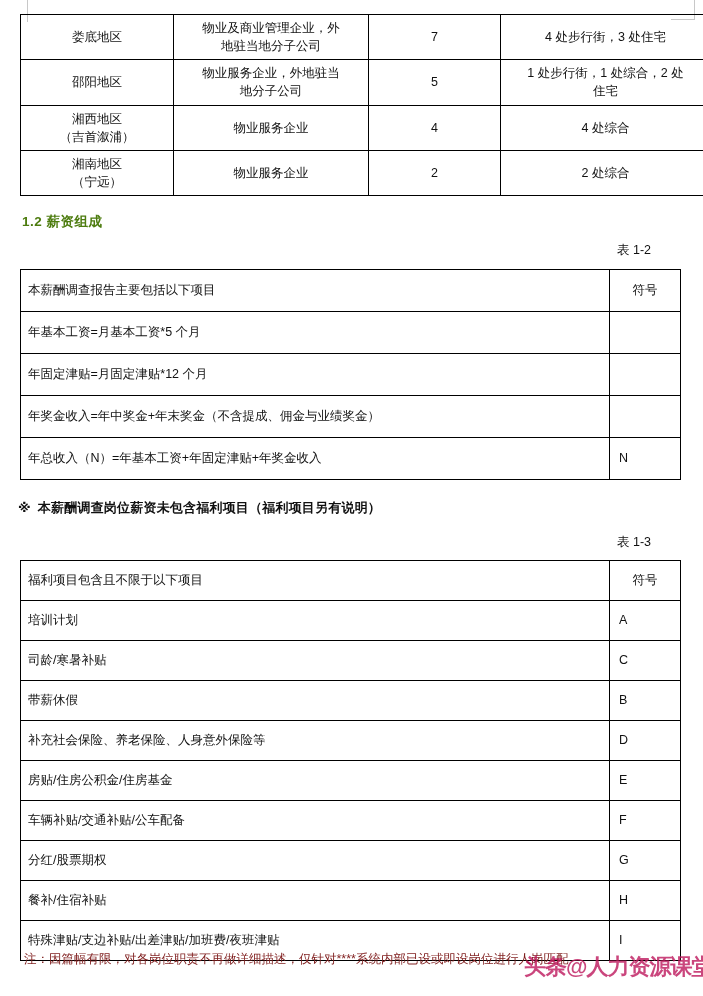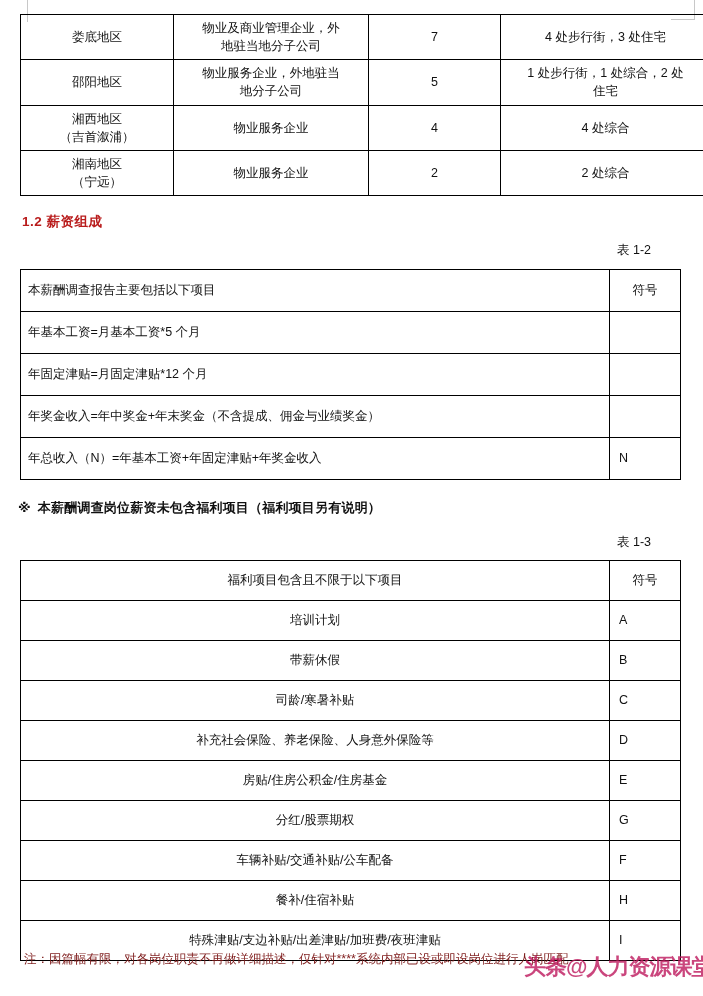--- a/index.html
+++ b/index.html
@@ -89,21 +89,21 @@
   .cellline { display: block; }
 
   
   .section-heading {
     position: absolute;
     left: 22px;
     top: 213px;
     font-size: 13.5px;
     font-weight: bold;
     letter-spacing: 0.5px;
-    color: #b91c1c;
+    color: #4d7c0f;
   }
 
   
   .table-caption {
     position: absolute;
     right: 52px;
     font-size: 12.5px;
     color: #111;
     text-align: center;
   }
@@ -158,30 +158,30 @@
     position: absolute;
     left: 20px;
     top: 560px;
     width: 630px;
   }
   table.t3 {
     width: 630px;
   }
   table.t3 td.c-item {
     width: 574px;
-    text-align: center;
+    text-align: left;
     height: 31px;
   }
   table.t3 td.c-sym {
     width: 56px;
     text-align: left;
     padding-left: 9px;
   }
   table.t3 td.hdr {
-    text-align: center;
+    text-align: left;
   }
   table.t3 td.hdr-sym {
     text-align: center;
     padding-left: 7px;
   }
 
   
   .footer-note {
     position: absolute;
     left: 24px;
@@ -318,42 +318,42 @@
       <tbody>
         <tr>
           <td class="c-item hdr">福利项目包含且不限于以下项目</td>
           <td class="c-sym hdr-sym">符号</td>
         </tr>
         <tr>
           <td class="c-item">培训计划</td>
           <td class="c-sym">A</td>
         </tr>
         <tr>
+          <td class="c-item">司龄/寒暑补贴</td>
+          <td class="c-sym">C</td>
+        </tr>
+        <tr>
           <td class="c-item">带薪休假</td>
           <td class="c-sym">B</td>
         </tr>
         <tr>
-          <td class="c-item">司龄/寒暑补贴</td>
-          <td class="c-sym">C</td>
-        </tr>
-        <tr>
           <td class="c-item">补充社会保险、养老保险、人身意外保险等</td>
           <td class="c-sym">D</td>
         </tr>
         <tr>
           <td class="c-item">房贴/住房公积金/住房基金</td>
           <td class="c-sym">E</td>
         </tr>
         <tr>
+          <td class="c-item">车辆补贴/交通补贴/公车配备</td>
+          <td class="c-sym">F</td>
+        </tr>
+        <tr>
           <td class="c-item">分红/股票期权</td>
           <td class="c-sym">G</td>
-        </tr>
-        <tr>
-          <td class="c-item">车辆补贴/交通补贴/公车配备</td>
-          <td class="c-sym">F</td>
         </tr>
         <tr>
           <td class="c-item">餐补/住宿补贴</td>
           <td class="c-sym">H</td>
         </tr>
         <tr>
           <td class="c-item">特殊津贴/支边补贴/出差津贴/加班费/夜班津贴</td>
           <td class="c-sym">I</td>
         </tr>
       </tbody>

